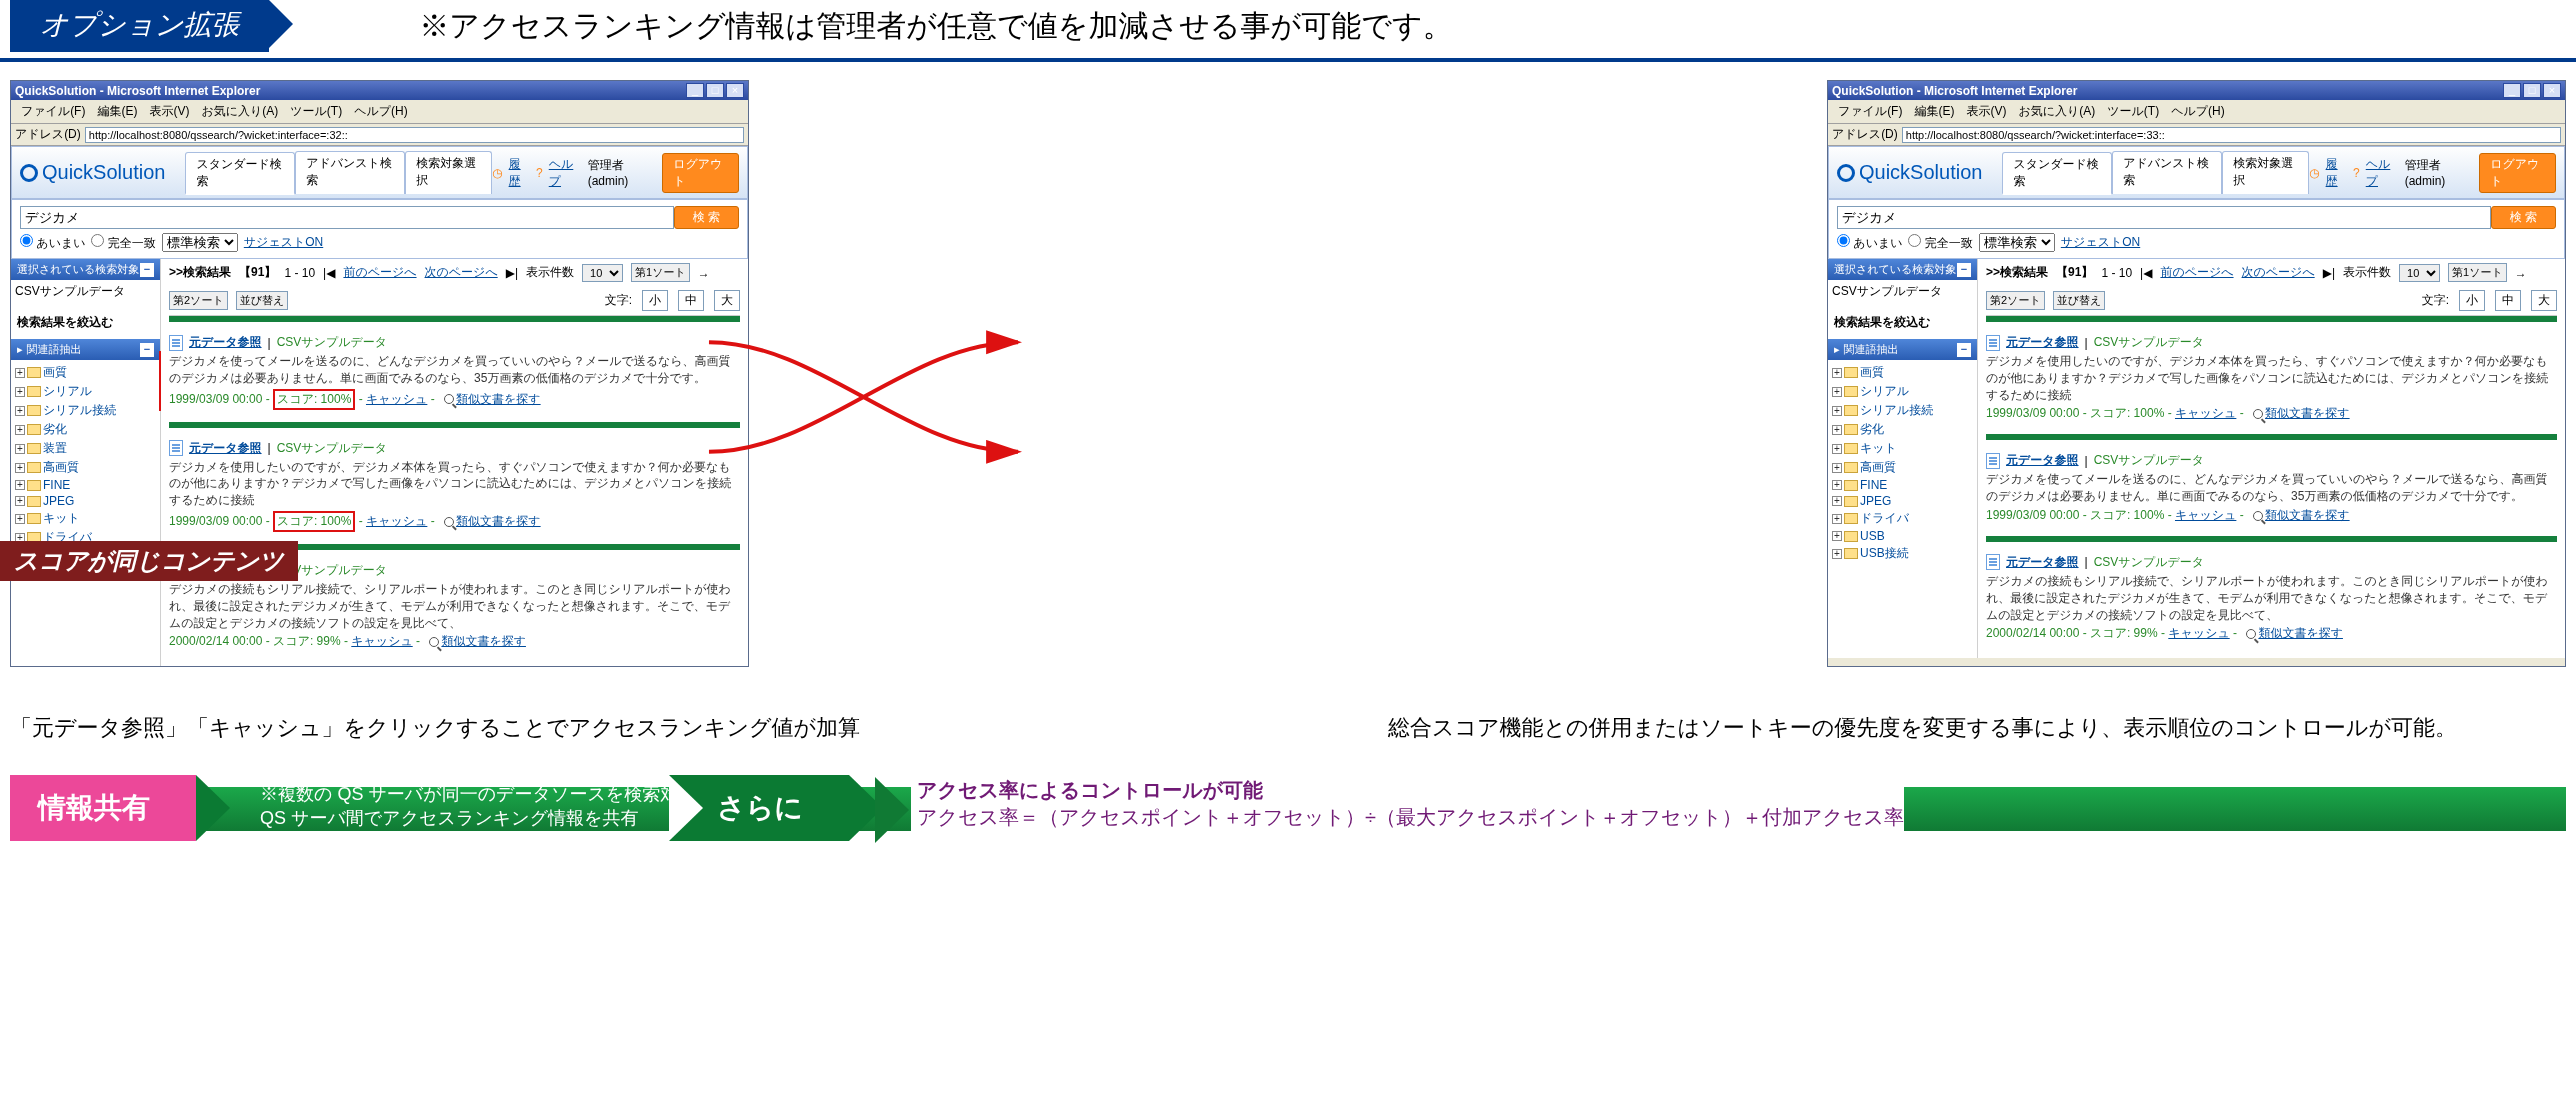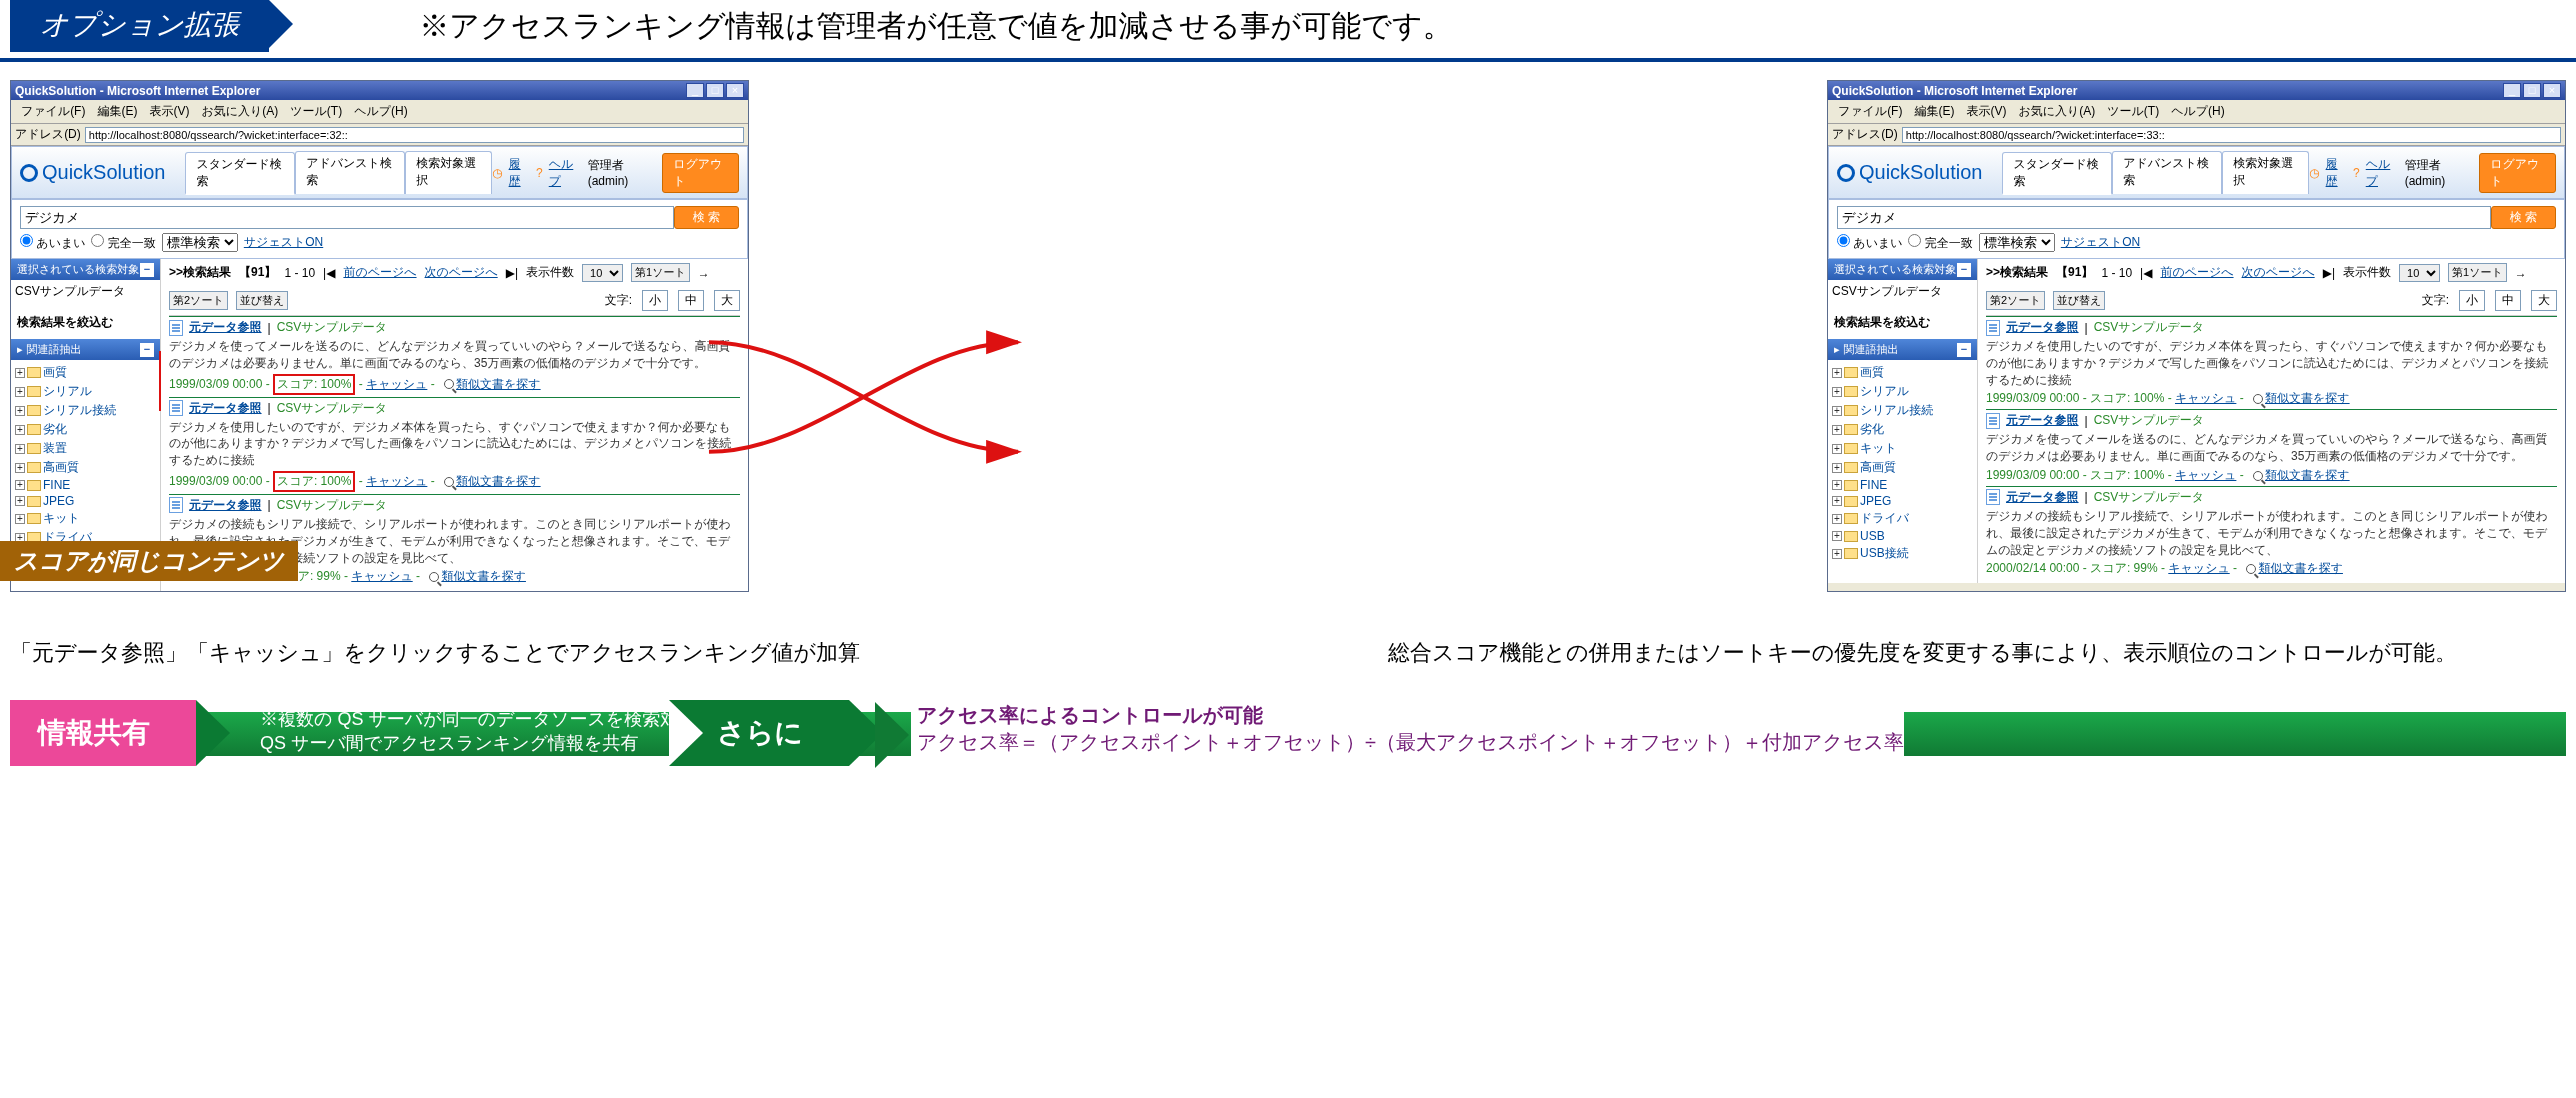--- a/index.html
+++ b/index.html
@@ -39,34 +39,34 @@
   .side .box-hd .minus{ margin-left:auto; background:#fff; color:#2a5db3; width:14px; height:14px; text-align:center; line-height:12px; font-weight:bold;}
   .side .box-bd{ padding:3px 4px 6px; }
   .tree-item{ display:flex; align-items:center; gap:2px; padding:1px 0; color:#004b9b; }
   .tree-item .pm{ border:1px solid #888; width:10px; height:10px; line-height:8px; text-align:center; font-size:10px; background:#fff; color:#333;}
   .tree-item .fold{ width:14px; height:11px; background:#ffe08a; border:1px solid #caa33a;}
   .main { flex:1; padding:4px 8px; }
   .rhead { display:flex; align-items:center; gap:8px; border-bottom:1px solid #ccc; padding-bottom:4px; flex-wrap:wrap;}
   .rhead .lk{ color:#004b9b; text-decoration:underline;}
   .rhead select, .rhead .btn{ border:1px solid #7f9db9; font-size:11px; padding:1px 3px; background:#efefef;}
   .rhead .sizebtn{ border:1px solid #7f9db9; background:#fff; padding:1px 6px; margin-left:2px;}
-  .result { border-top:1px solid #15803d; padding:2px 0;}
+  .result { border-top:6px solid #15803d; padding:12px 0;}
   .result .first{ display:flex; gap:6px; align-items:center;}
   .result .doc-ico{ width:14px; height:16px; border:1px solid #6aa0e0; background:#fff; position:relative;}
   .result .doc-ico::after{content:"";position:absolute;top:3px;left:2px;right:2px;border-top:2px solid #6aa0e0; box-shadow:0 3px 0 #6aa0e0, 0 6px 0 #6aa0e0;}
   .result a.title{ color:#004b9b; text-decoration:underline; font-weight:bold;}
   .result .src{ color:#2a8a2a;}
   .result .body{ color:#333; margin-top:2px; line-height:1.4;}
   .result .meta{ color:#2a8a2a; margin-top:2px;}
   .result .meta a{ color:#004b9b; text-decoration:underline;}
   .result .meta .mag{ display:inline-block; width:10px; height:10px; border:1.5px solid #555; border-radius:50%; position:relative; vertical-align:middle; margin:0 2px 0 6px;}
   .result .meta .mag::after{content:"";position:absolute;width:5px;height:1.5px;background:#555;bottom:-3px;right:-4px;transform:rotate(45deg);}
   .scorebox{ border:2px solid #d11; padding:0 2px; display:inline-block;}
   .red-callout { position:absolute; left:0; top:479px; }
-  .red-callout .box{ background:#a16207; color:#fff; font-size:24px; padding:4px 14px; font-style:italic; font-weight:bold;}
+  .red-callout .box{ background:#7f1d1d; color:#fff; font-size:24px; padding:4px 14px; font-style:italic; font-weight:bold;}
   .captions { display:flex; gap:80px; padding:40px 10px 14px;justify-content:space-between;}
   .captions .cap{ font-size:22px; flex:1;}
   .green-row { position:relative; height:82px; margin:10px 0 0; }
   .green-bar { position:absolute; left:10px; right:10px; top:20px; height:44px; background:linear-gradient(#1ba84a,#107a34); }
   .info-chip{ position:absolute; left:10px; top:8px; height:66px; display:flex; align-items:center;}
   .info-chip .chip{ background:#ec4899; color:#fff; font-size:28px; font-weight:bold; padding:14px 46px 14px 28px; position:relative;}
   .arrow-r::after{content:"";position:absolute;right:-34px;top:0;border-top:33px solid transparent;border-bottom:33px solid transparent;border-left:34px solid #0b7a33;}
   .green-txt{ position:absolute; left:260px; top:16px; font-size:18px; color:#fff; line-height:1.3;}
   .chip2{ position:absolute; left:669px; top:8px; background:#0b7a33; color:#fff; font-size:28px; font-weight:bold; padding:14px 46px 14px 48px;}
   .chip2::before{content:"";position:absolute;left:0;top:0;border-top:33px solid transparent;border-bottom:33px solid transparent;border-left:34px solid #fff;}

